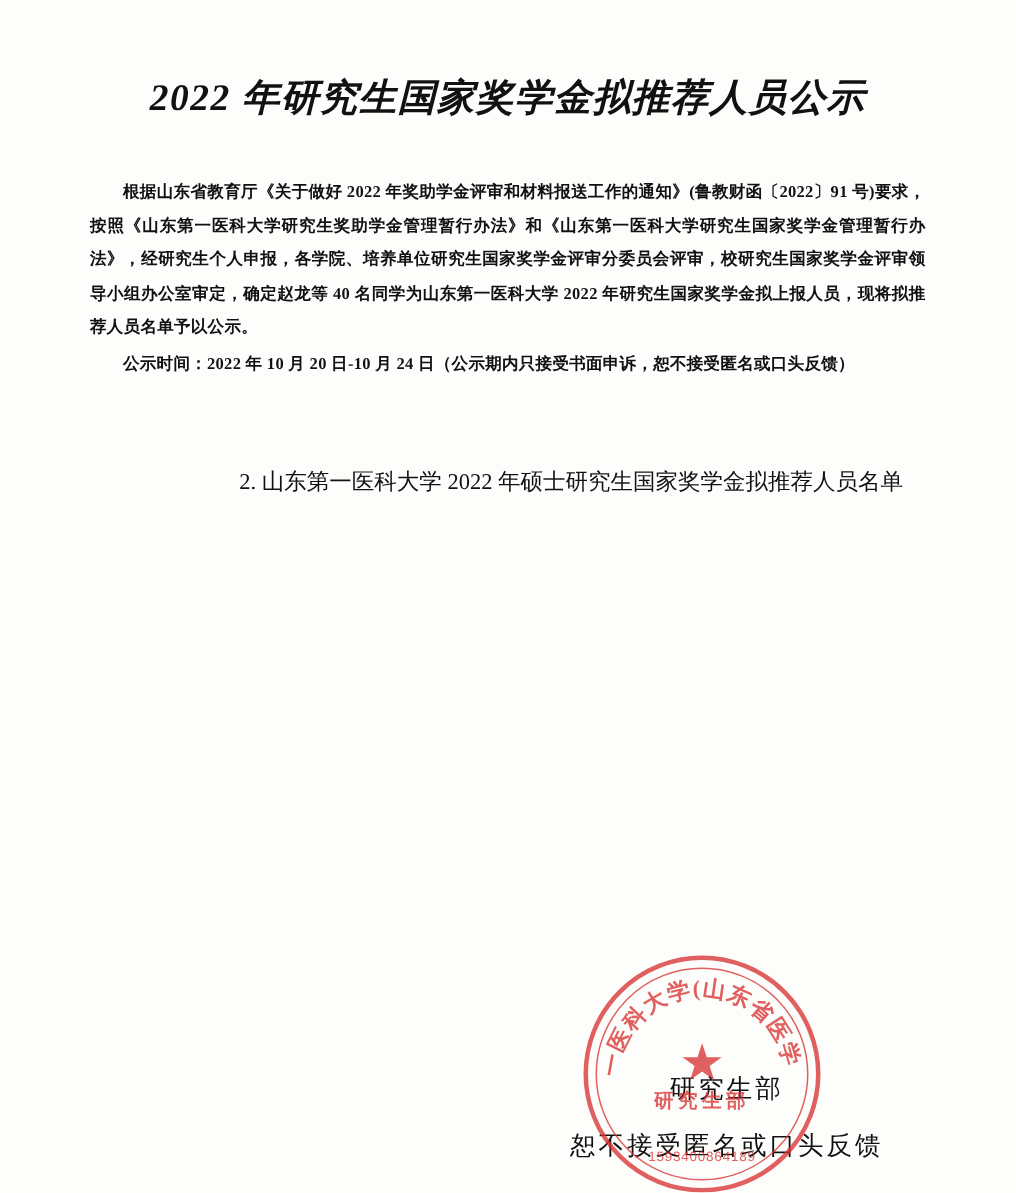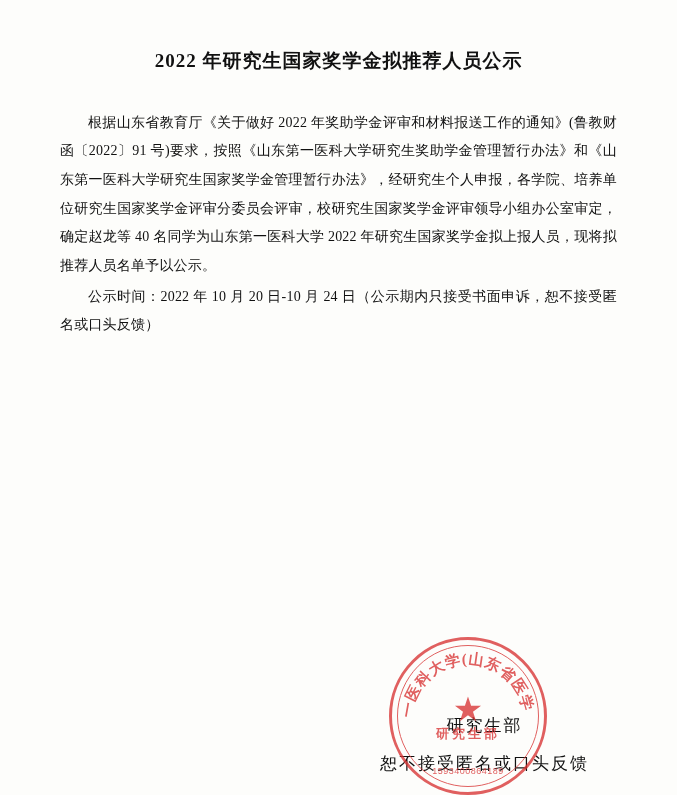--- a/index.html
+++ b/index.html
@@ -17,39 +17,41 @@
   }
   .page {
     position: relative;
     width: 677px;
     height: 795px;
     box-sizing: border-box;
     padding: 0 60px;
   }
   .doc-title {
     text-align: center;
-    font-size: 19px;
+    font-size: 25px;
     font-weight: bold;
     letter-spacing: 1px;
     margin-top: 48px;
     margin-bottom: 16px;
     line-height: 1.4;
     font-family: "Liberation Serif", "DejaVu Serif", serif;
+    font-style: italic;
   }
   .body-block {
     margin-top: 34px;
   }
   .para {
-    font-size: 14px;
+    font-size: 11px;
     line-height: 2.05;
     text-align: justify;
     text-justify: inter-ideograph;
     text-indent: 2em;
     margin: 0 0 2px 0;
     letter-spacing: 0.2px;
+    font-weight: bold;
   }
   .para-gap {
     margin-top: 0;
   }
   .attach-block {
     margin-top: 54px;
     font-size: 15px;
     line-height: 1.95;
     padding-left: 8px;
   }
@@ -145,20 +147,21 @@
 <div class="page">
 
   <h1 class="doc-title">2022 年研究生国家奖学金拟推荐人员公示</h1>
 
   <div class="body-block">
     <p class="para">根据山东省教育厅《关于做好 2022 年奖助学金评审和材料报送工作的通知》(鲁教财函〔2022〕91 号)要求，按照《山东第一医科大学研究生奖助学金管理暂行办法》和《山东第一医科大学研究生国家奖学金管理暂行办法》，经研究生个人申报，各学院、培养单位研究生国家奖学金评审分委员会评审，校研究生国家奖学金评审领导小组办公室审定，确定赵龙等 40 名同学为山东第一医科大学 2022 年研究生国家奖学金拟上报人员，现将拟推荐人员名单予以公示。</p>
     <p class="para para-gap">公示时间：2022 年 10 月 20 日-10 月 24 日（公示期内只接受书面申诉，恕不接受匿名或口头反馈）</p>
   </div>
 
   <div class="attach-block">
+    <div class="attach-line-2">2. 山东第一医科大学 2022 年硕士研究生国家奖学金拟推荐人员名单</div>
   </div>
 
   <div class="seal">
     <div class="seal-inner"></div>
     <svg viewBox="0 0 152 152">
       <defs>
         <path id="arcpath" d="M 20,80 A 56,56 0 0 1 132,80" fill="none"></path>
       </defs>
       <text>
         <textPath href="#arcpath" startOffset="50%" text-anchor="middle">山东第一医科大学(山东省医学科学院)</textPath>

